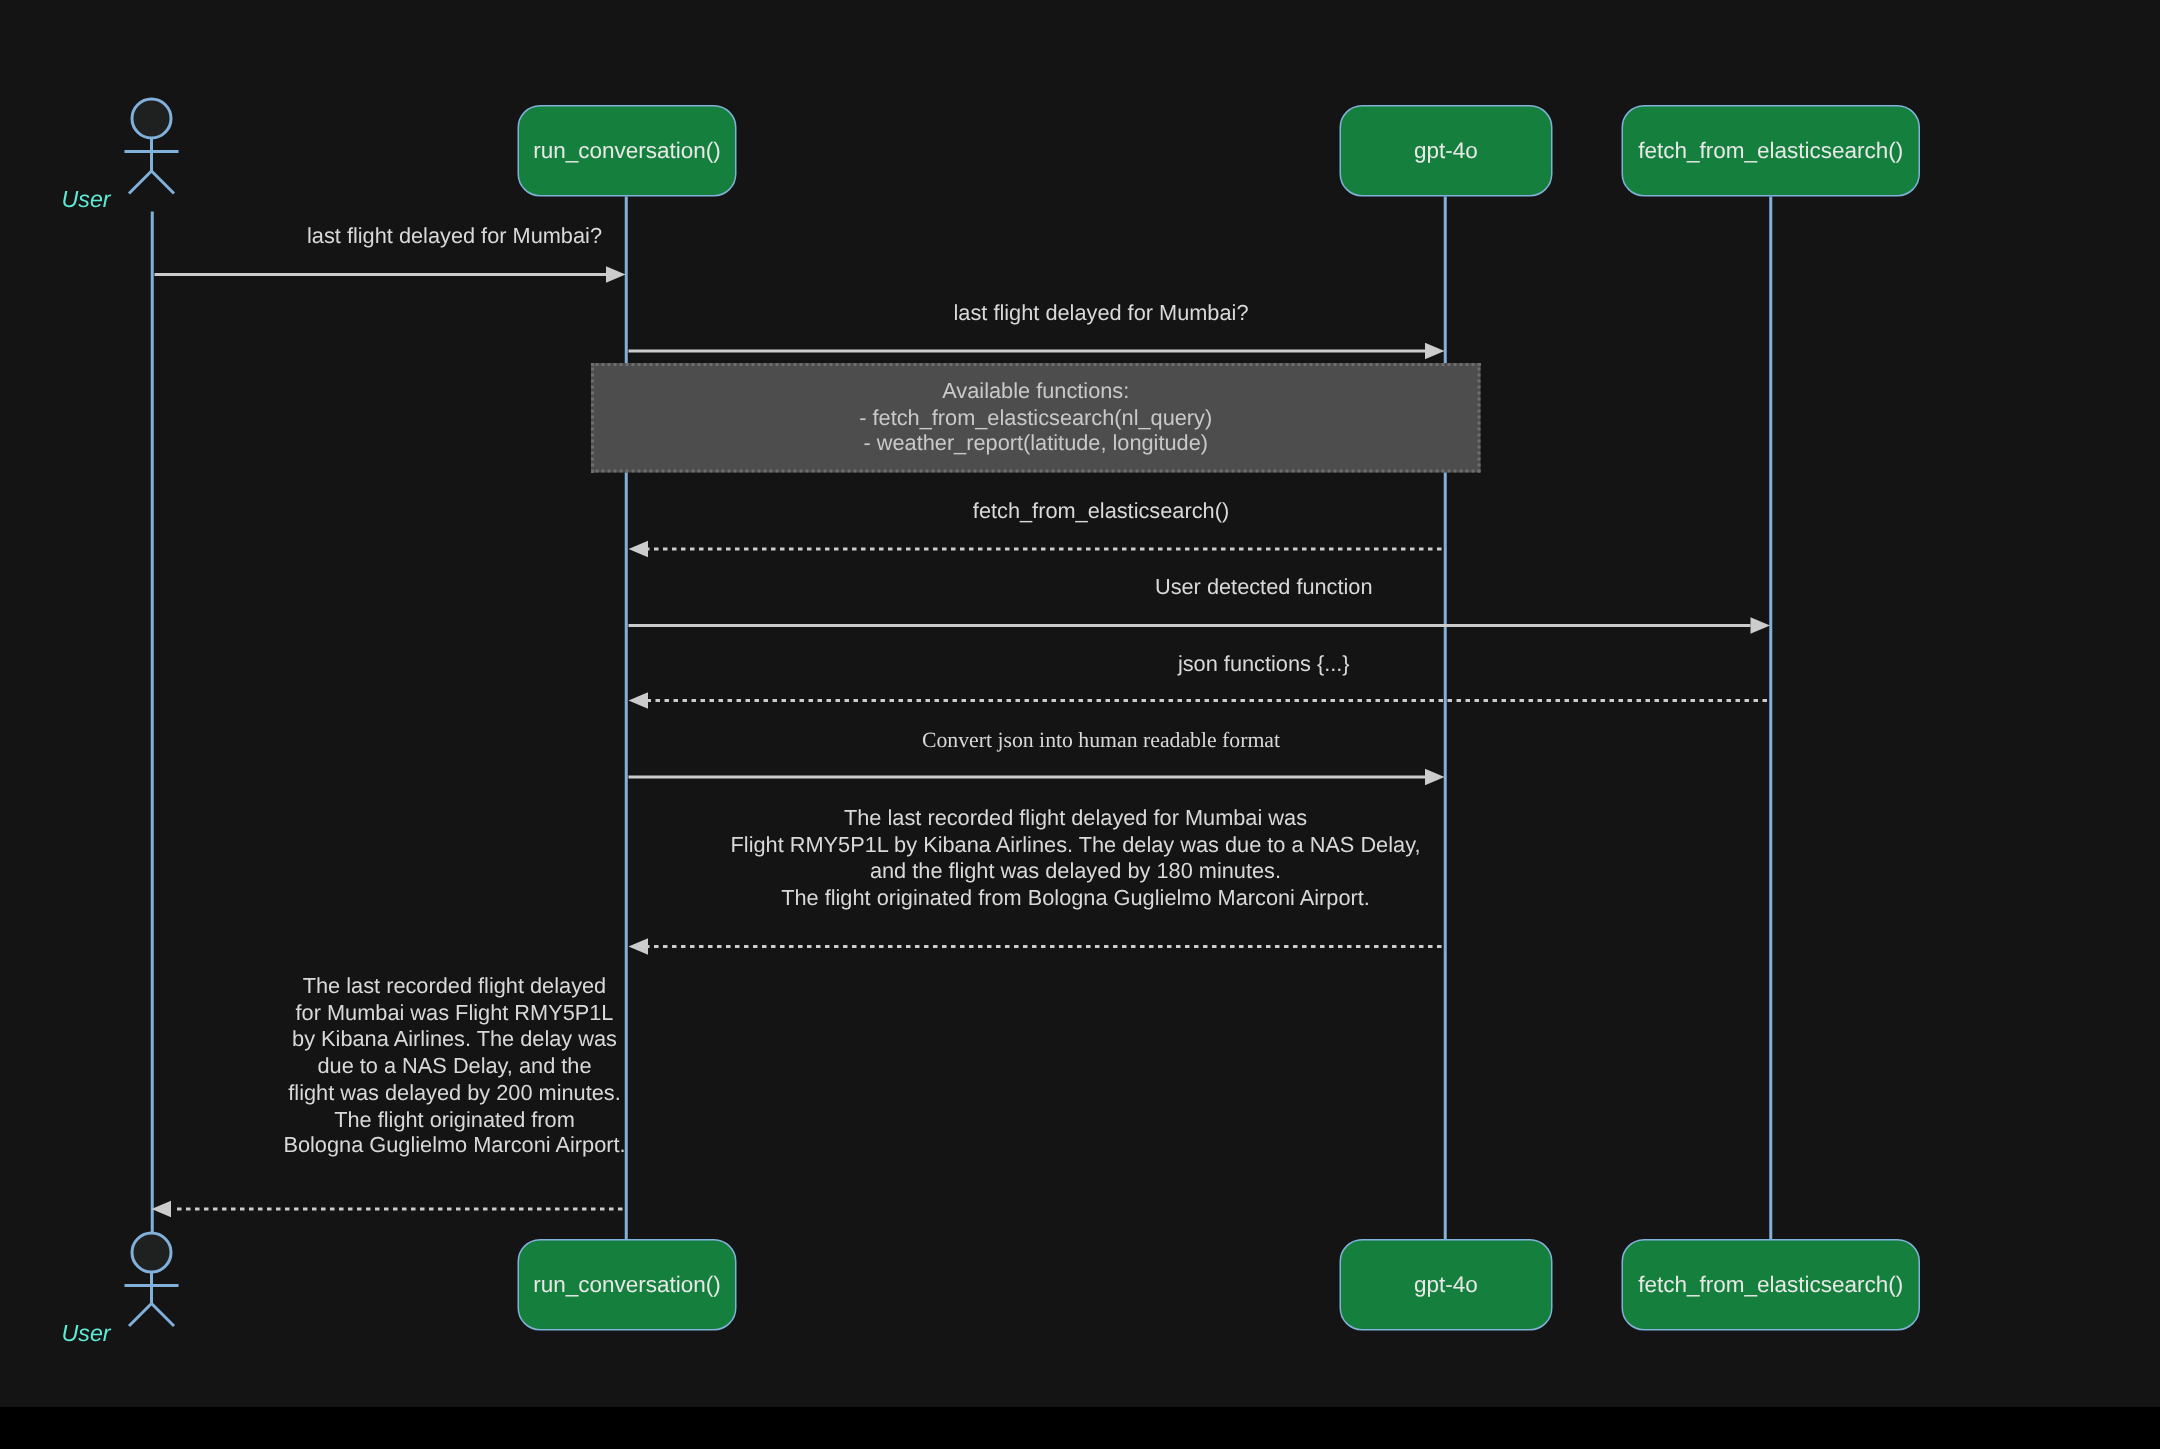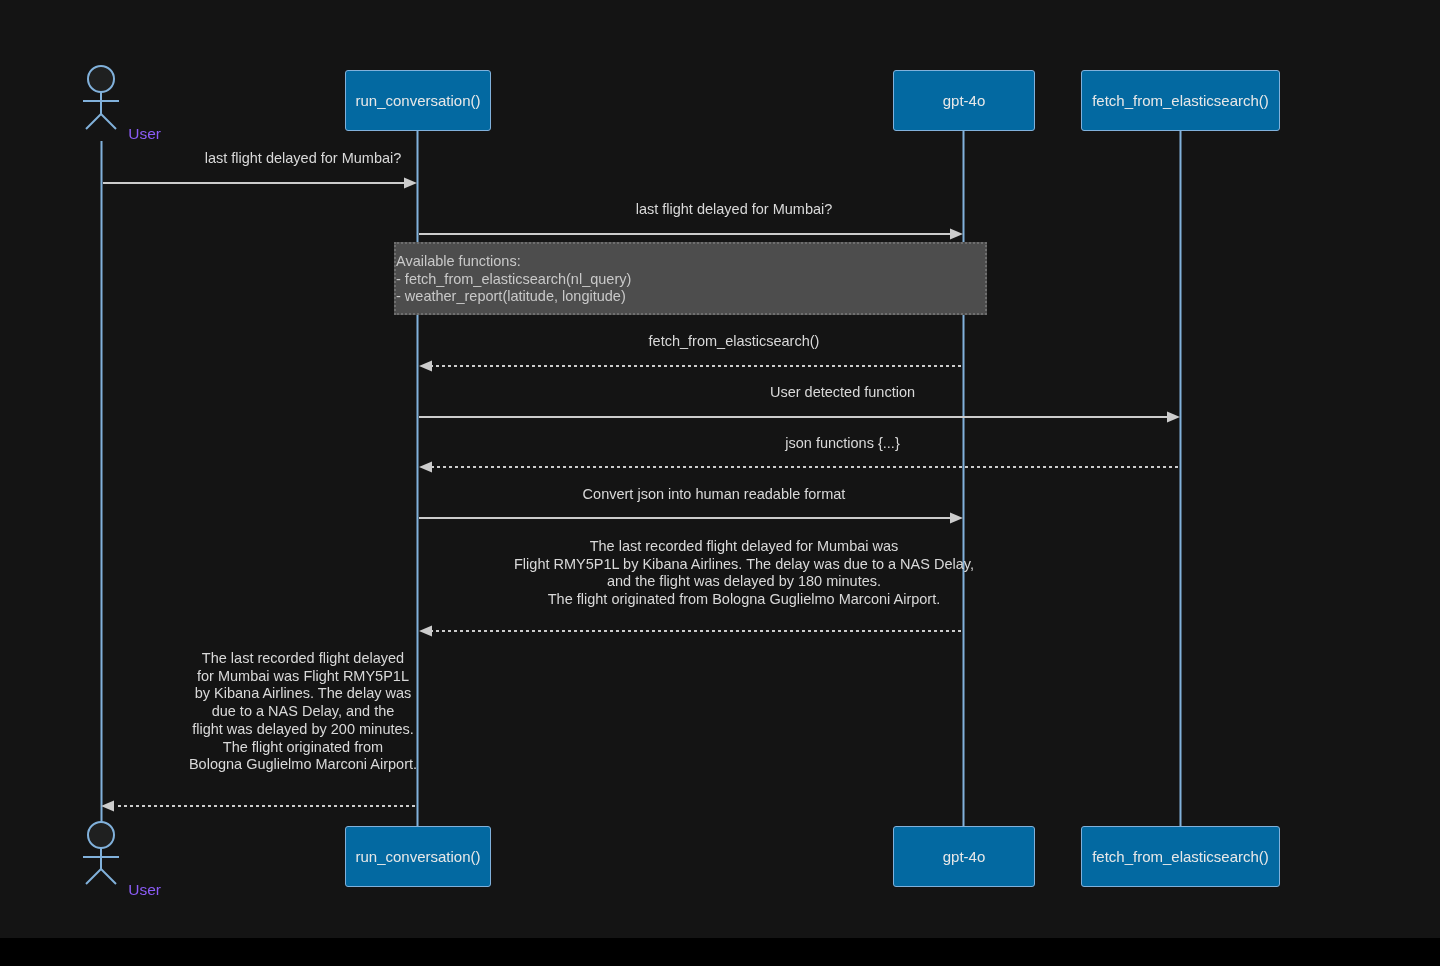--- a/index.html
+++ b/index.html
@@ -7,36 +7,36 @@
     position:relative;width:1440px;height:966px;overflow:hidden;
     background:#141414;
     font-family:"Liberation Sans","DejaVu Sans",sans-serif;
   }
   #bottom-strip{
     position:absolute;left:0;top:938px;width:1440px;height:28px;background:#000;
   }
   svg.overlay{position:absolute;left:0;top:0;width:1440px;height:966px;}
   .pbox{
     position:absolute;height:61px;box-sizing:border-box;
-    background:#0369a1;border:1px solid #81b1db;border-radius:3px;
+    background:#15803d;border:1px solid #81b1db;border-radius:15px;
     display:flex;align-items:center;justify-content:center;
     color:#e8e8e8;font-size:15px;white-space:nowrap;
   }
   .actor-label{
-    position:absolute;width:120px;text-align:right;color:#8b5cf6;font-size:15.5px;
+    position:absolute;width:120px;text-align:left;color:#5eead4;font-size:15.5px;font-style:italic;
   }
   .msg{
     position:absolute;text-align:center;color:#d9d9d9;font-size:14.5px;
     line-height:17.5px;white-space:pre-line;margin-left:44px;
   }
   .note{
     position:absolute;box-sizing:border-box;
     background:#4d4d4d;border:2px dotted #6e6e6e;
     color:#c9c9c9;font-size:14.5px;line-height:17.5px;
-    white-space:pre-line;padding-top:9px;
+    text-align:center;white-space:pre-line;padding-top:9px;
   }
 </style>
 </head>
 <body>
 
 <div id="stage">
 
   <svg class="overlay" viewBox="0 0 1440 966" xmlns="http://www.w3.org/2000/svg">
 
     <g stroke="#81b1db" stroke-width="2">
@@ -116,22 +116,22 @@
   <div class="msg" style="left:101px;width:316px;top:150px;">last flight delayed for Mumbai?</div>
   <div class="msg" style="left:417px;width:546px;top:201px;">last flight delayed for Mumbai?</div>
 
   <div class="note" style="left:394px;top:242px;width:593px;height:73px;">Available functions:
 - fetch_from_elasticsearch(nl_query)
 - weather_report(latitude, longitude)</div>
 
   <div class="msg" style="left:417px;width:546px;top:333px;">fetch_from_elasticsearch()</div>
   <div class="msg" style="left:417px;width:763px;top:384px;">User detected function</div>
   <div class="msg" style="left:417px;width:763px;top:435px;">json functions {...}</div>
-  <div class="msg" style="left:397px;width:546px;top:486px;">Convert json into human readable format</div>
-  <div class="msg" style="left:427px;width:546px;top:538px;">The last recorded flight delayed for Mumbai was
+  <div class="msg" style="left:417px;width:546px;top:486px;font-family:Liberation Serif, serif;">Convert json into human readable format</div>
+  <div class="msg" style="left:400px;width:546px;top:538px;">The last recorded flight delayed for Mumbai was
 Flight RMY5P1L by Kibana Airlines. The delay was due to a NAS Delay,
 and the flight was delayed by 180 minutes.
 The flight originated from Bologna Guglielmo Marconi Airport.</div>
   <div class="msg" style="left:101px;width:316px;top:650px;line-height:17.7px;">The last recorded flight delayed
 for Mumbai was Flight RMY5P1L
 by Kibana Airlines. The delay was
 due to a NAS Delay, and the
 flight was delayed by 200 minutes.
 The flight originated from
 Bologna Guglielmo Marconi Airport.</div>

